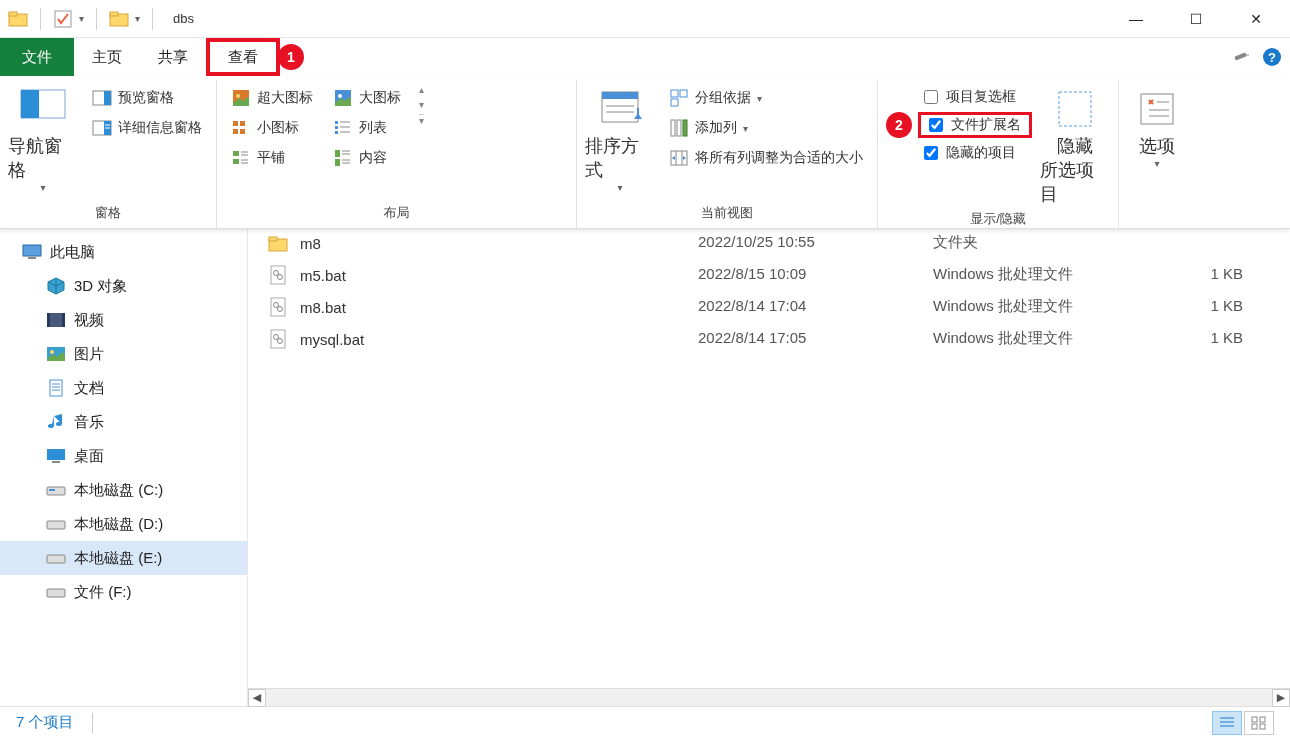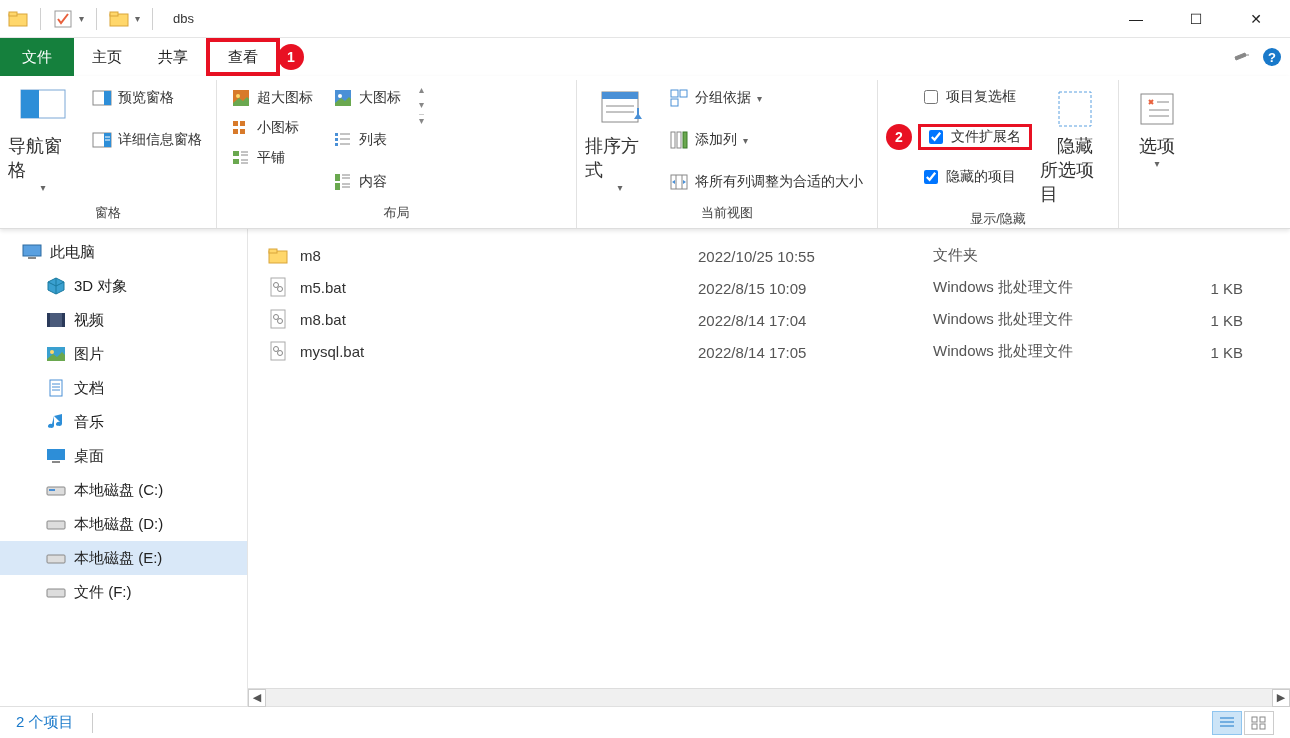--- a/index.html
+++ b/index.html
@@ -28,35 +28,35 @@
 .ribbon-body { height: 153px; border-bottom: 1px solid #ddd; display:flex; padding:4px 0 0 0; background:#fff; box-shadow: 0 2px 4px rgba(0,0,0,0.1); position:relative; z-index:5; }
 .group { border-right: 1px solid #e2e2e2; padding:4px 8px 2px; display:flex; flex-direction:column; }
 .group-content { flex:1; display:flex; align-items:flex-start; gap:8px; }
 .group-label { height:22px; text-align:center; font-size:13px; color:#444; }
 .big-btn { display:flex; flex-direction:column; align-items:center; width:70px; padding:4px 0; }
 .big-btn .big-icon { width:48px; height:42px; margin-bottom:4px; }
 .big-btn span { font-size:18px; }
 .medium-btn { display:flex; align-items:center; gap:6px; height:28px; padding:2px 6px; font-size:14px; white-space:nowrap; }
 .medium-btn .sm-icon { width:20px; height:20px; }
 .medium-btn.selected { background:#cce4f7; border:1px solid #8fc5ef; padding:1px 5px; }
-.col { display:flex; flex-direction:column; gap:14px; }
+.col { display:flex; flex-direction:column; gap:2px; }
 .chk { display:flex; align-items:center; gap:8px; height:26px; font-size:14px; padding:0 6px; white-space:nowrap; }
 .chk input { width:14px; height:14px; }
 .chk.highlight { border:3px solid #e81123; padding:0 8px; }
 .group.options .big-btn { width:60px; }
 
 
 .content-area { display:flex; height: calc(100% - 38px - 38px - 153px - 32px); position:relative; }
 .sidebar { width:248px; border-right:1px solid #e5e5e5; padding:6px 0; overflow:hidden; }
 .tree-item { display:flex; align-items:center; gap:8px; height:34px; padding-left:22px; font-size:15px; color:#222; }
 .tree-item.child { padding-left:46px; }
 .tree-item .tree-icon { width:20px; height:18px; }
 .tree-item.selected { background:#d9e8f8; }
 .listing { flex:1; position:relative; padding:4px 8px 8px 20px; }
-.file-row { display:flex; align-items:flex-end; height:32px; font-size:15px; }
+.file-row { display:flex; align-items:flex-start; height:32px; font-size:15px; }
 .col-name { width:430px; display:flex; align-items:center; gap:12px; }
 .col-date { width:235px; color:#555; }
 .col-type { width:240px; color:#555; }
 .col-size { width:70px; text-align:right; color:#555; }
 .file-icon { width:20px; height:20px; }
 .hscroll { position:absolute; bottom:0; left:248px; right:0; height:18px; background:#f0f0f0; border-top:1px solid #ddd; display:flex; align-items:center; }
 .hscroll .arrow { width:18px; height:18px; display:flex; align-items:center; justify-content:center; color:#555; font-size:11px; background:#fff; border:1px solid #ccc;}
 
 
 .statusbar { height:32px; border-top:1px solid #e0e0e0; display:flex; align-items:center; padding:0 16px; font-size:15px; color:#1979ca; }
@@ -542,21 +542,21 @@
   </div>
 
   <div class="hscroll">
     <div class="arrow">◀</div>
     <div style="flex:1"></div>
     <div class="arrow">▶</div>
   </div>
 </div>
 
 <div class="statusbar">
-  <span>2 个项目</span>
+  <span>7 个项目</span>
   <span class="divider"></span>
   <div class="view-icons">
     <div class="vbtn active">
       <svg width="16" height="14" viewBox="0 0 16 14">
           <line x1="1" y1="2" x2="15" y2="2" stroke="#1979ca"></line>
           <line x1="1" y1="6" x2="15" y2="6" stroke="#1979ca"></line>
           <line x1="1" y1="10" x2="15" y2="10" stroke="#1979ca"></line>
         </svg>
     </div>
     <div class="vbtn">

